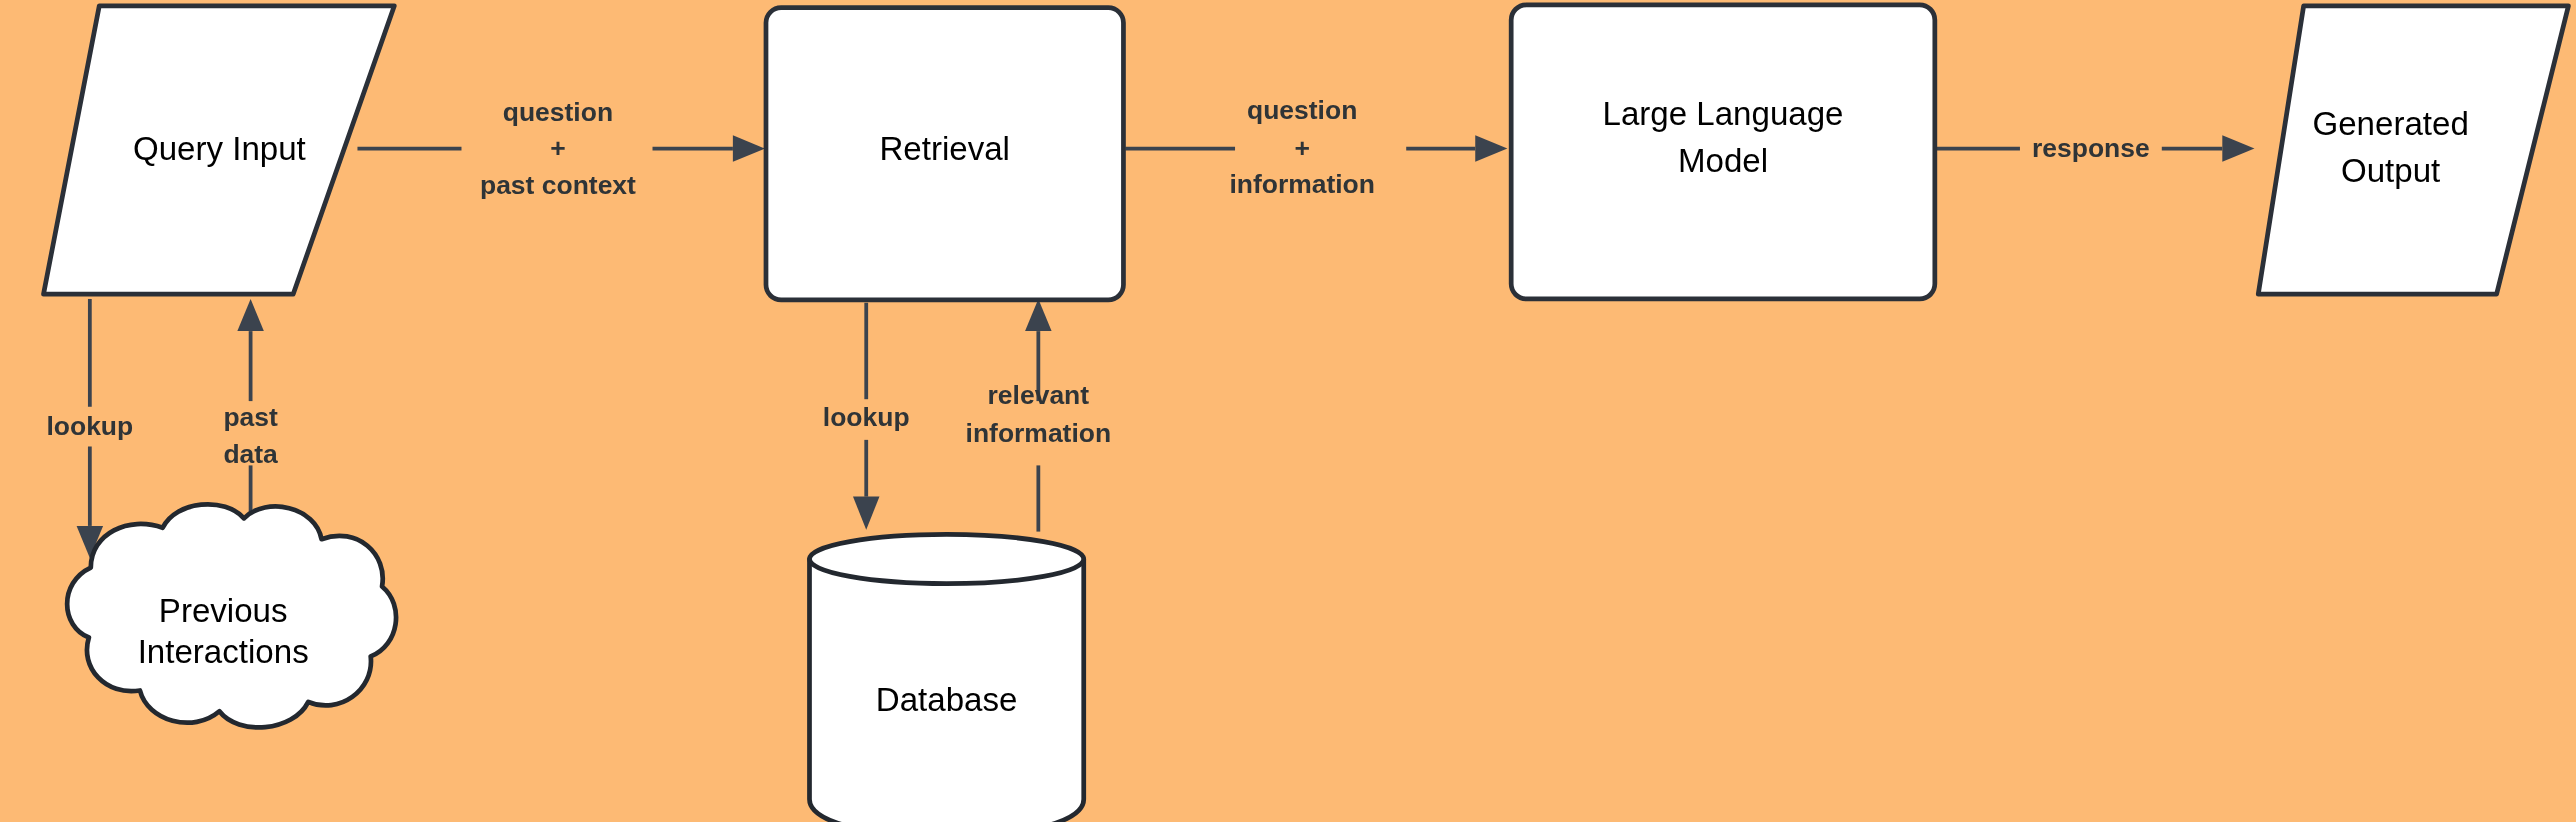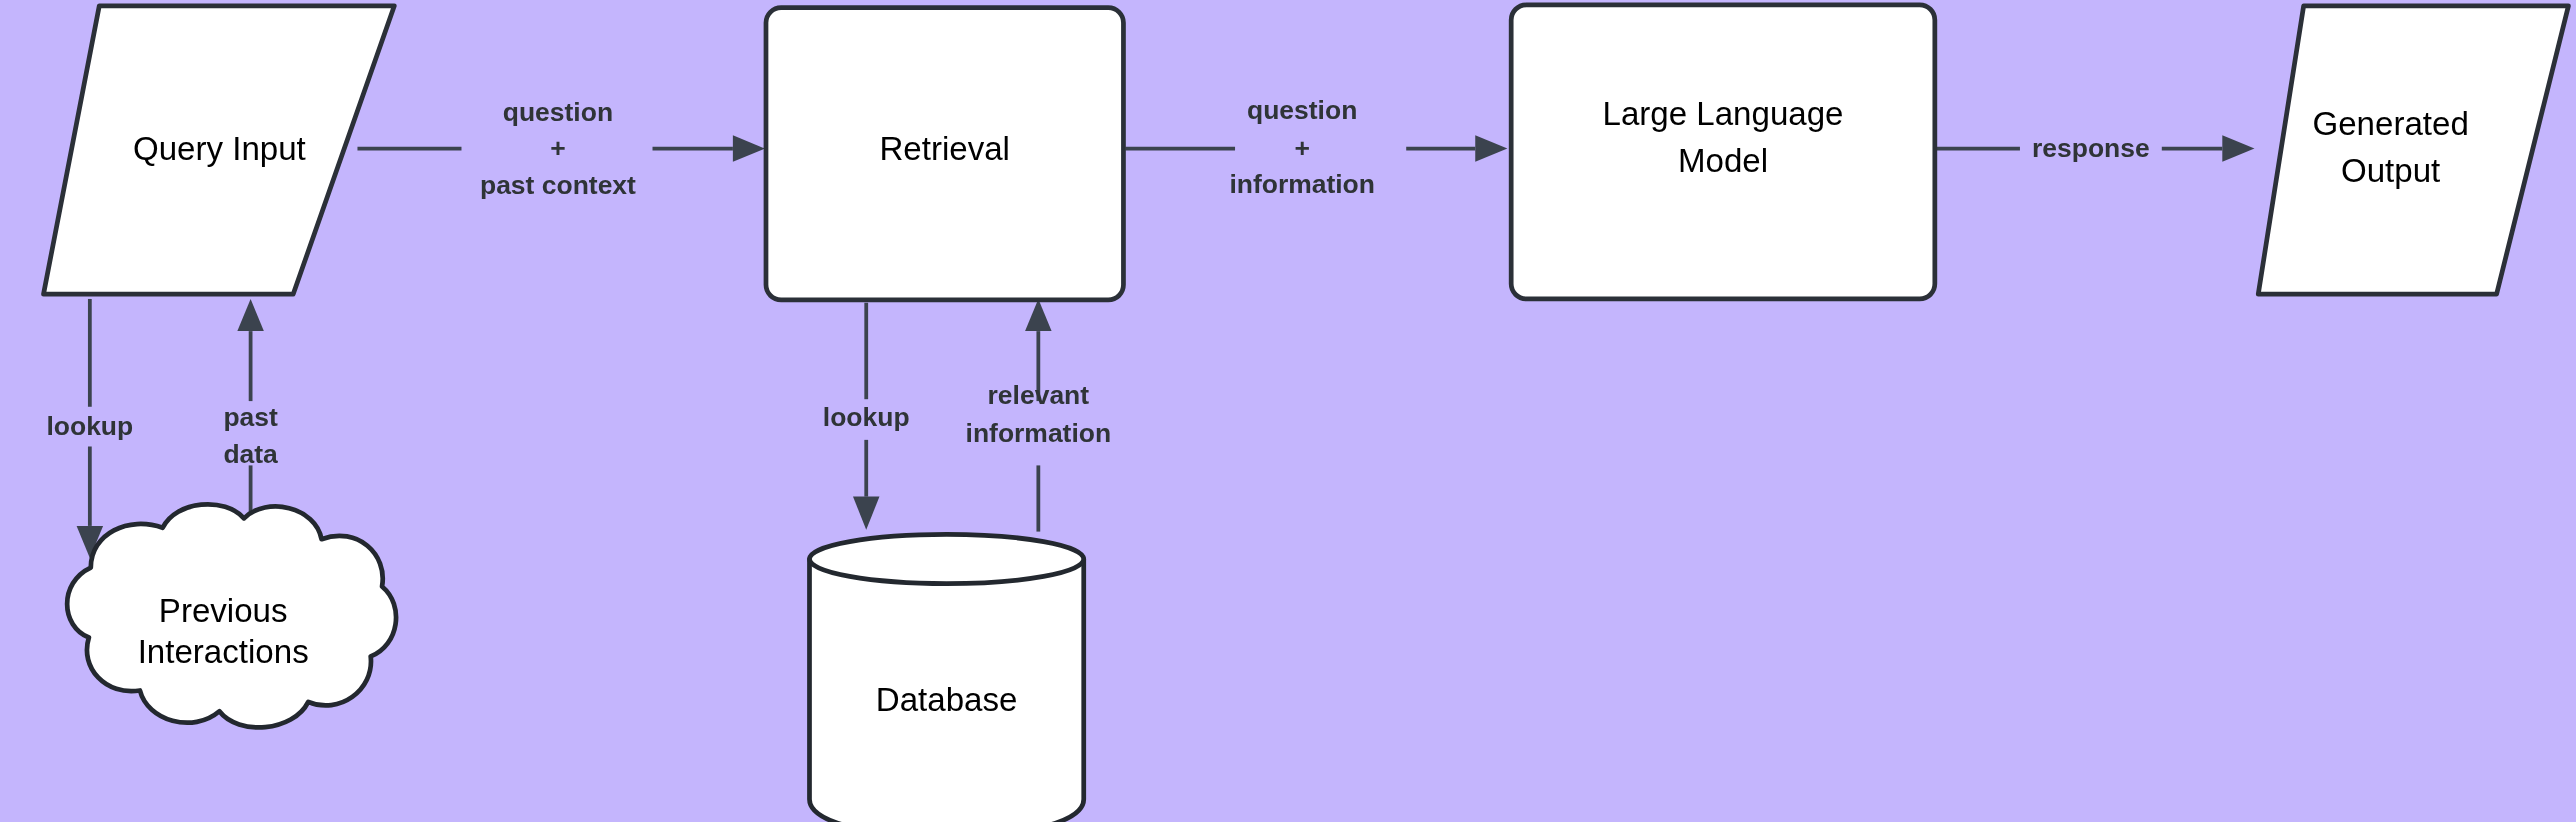--- a/index.html
+++ b/index.html
@@ -7,21 +7,21 @@
     padding: 0;
     background: #ffffff;
   }
   body {
     font-family: "Liberation Sans", sans-serif;
   }
   #diagram-root {
     position: relative;
     width: 2576px;
     height: 823px;
-    background: #c4b5fd;
+    background: #fdba74;
     overflow: hidden;
   }
   svg#flow {
     display: block;
     width: 2576px;
     height: 823px;
   }
   .node-shape {
     fill: #ffffff;
     stroke: #2b3038;

